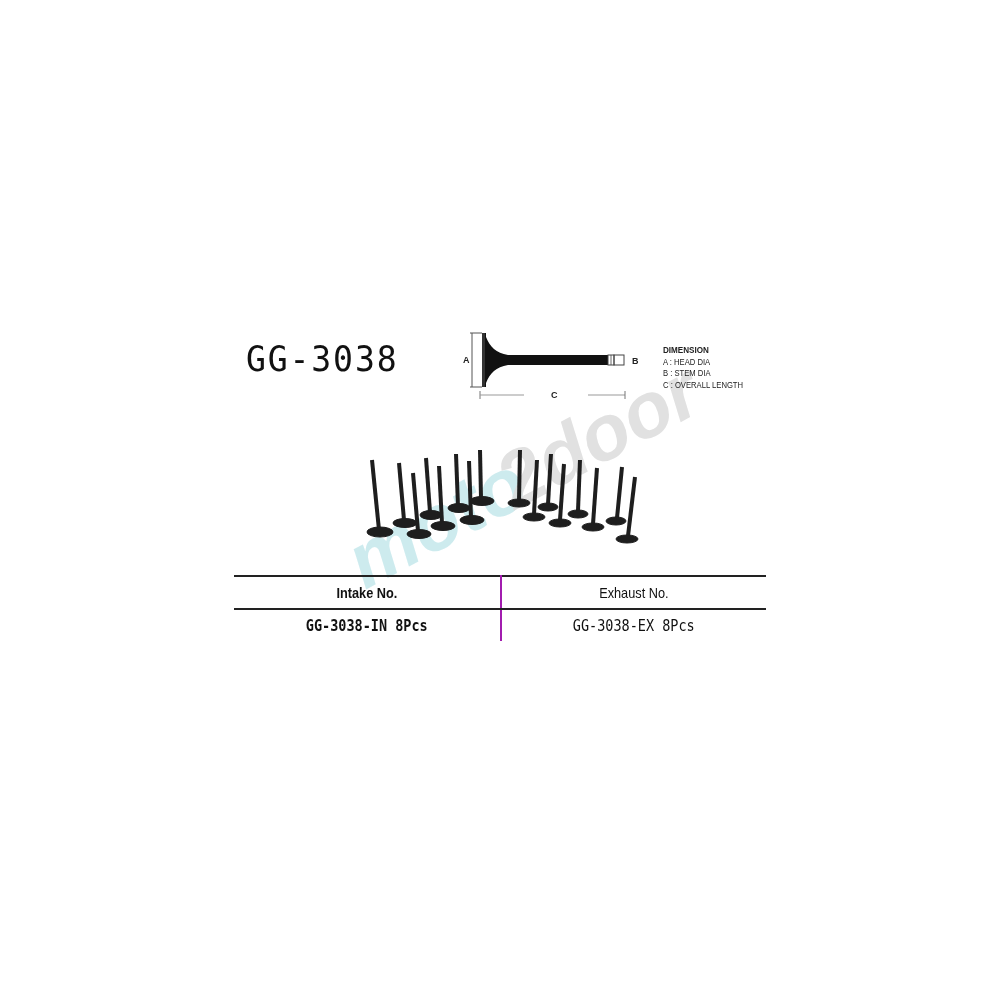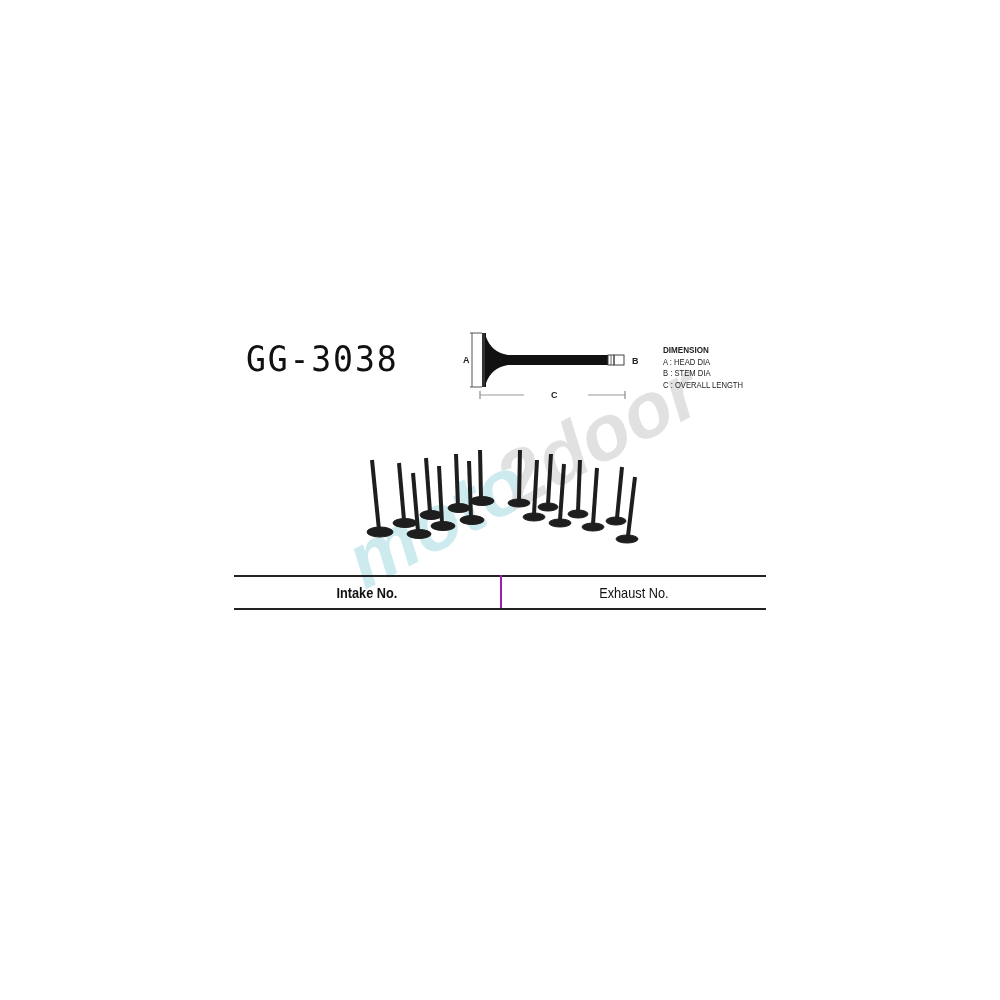--- a/index.html
+++ b/index.html
@@ -98,14 +98,18 @@
       <ellipse cx="272" cy="99" rx="11" ry="4"></ellipse>
   </g>
 </svg>
 
 <table class="spec">
   <tbody>
       <tr>
     <th class="c1"><span class="th-text">Intake No.</span></th>
     <th><span class="th-text">Exhaust No.</span></th>
   </tr>
+  <tr>
+    <td class="c1"><span class="cell-text">GG-3038-IN 8Pcs</span></td>
+    <td><span class="cell-text">GG-3038-EX 8Pcs</span></td>
+  </tr>
 </tbody>
   </table>
 
 </body></html>

